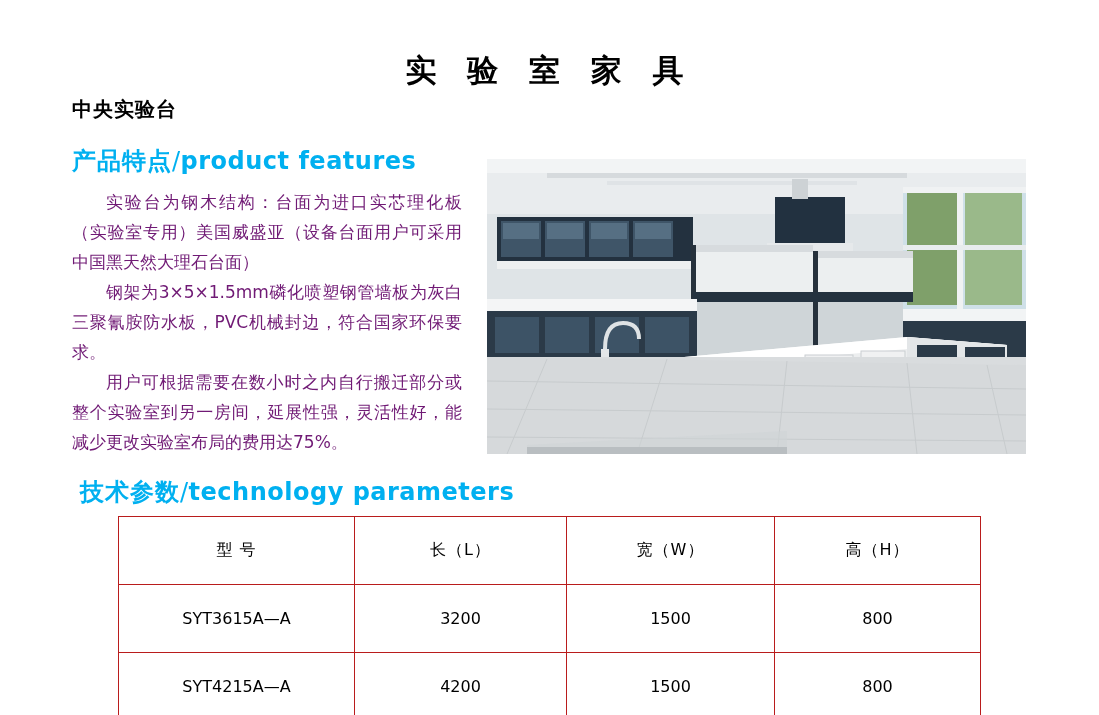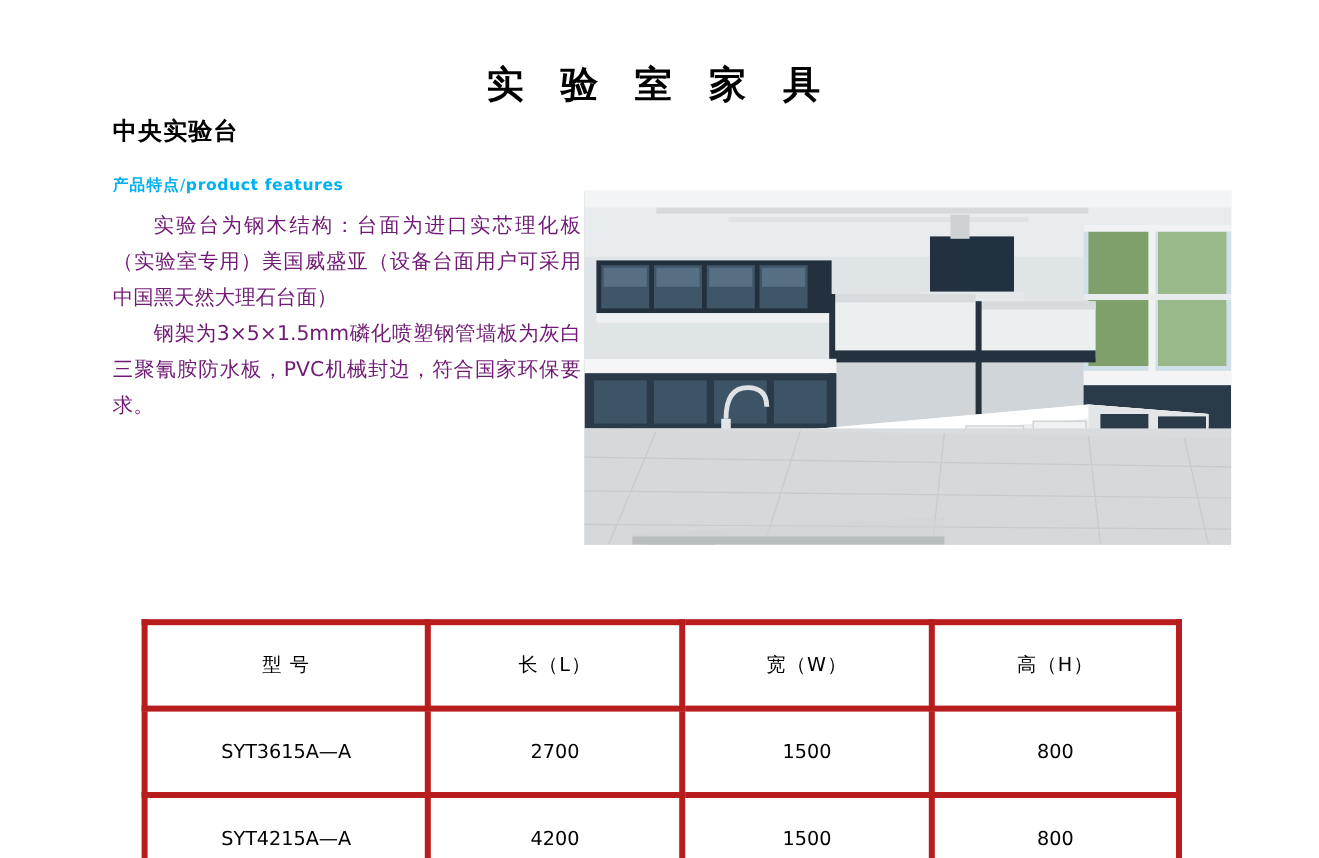--- a/index.html
+++ b/index.html
@@ -30,33 +30,33 @@
     font-size: 31px;
     font-weight: bold;
     letter-spacing: 10px;
     color: #000;
     font-family: "DejaVu Sans", sans-serif;
   }
   
   .left-col {
     position: absolute;
     top: 96px;
-    left: 94px;
+    left: 72px;
     width: 390px;
   }
   .subtitle {
     font-size: 20px;
     font-weight: bold;
     color: #000;
     font-family: "DejaVu Sans", sans-serif;
     margin: 0 0 22px 0;
     letter-spacing: 1px;
   }
   .section-head {
-    font-size: 13px;
+    font-size: 24px;
     font-weight: bold;
     color: #00b0f0;
     font-family: "DejaVu Sans", sans-serif;
     letter-spacing: 0.5px;
     white-space: nowrap;
   }
   .section-head .cn { letter-spacing: 1px; }
   .section-head .sep { font-weight: normal; }
   .section-head .en { font-weight: bold; }
 
@@ -98,21 +98,21 @@
     left: 118px;
     width: 862px;
   }
   table.spec {
     border-collapse: collapse;
     width: 862px;
     font-family: "DejaVu Sans", sans-serif;
     table-layout: fixed;
   }
   table.spec td, table.spec th {
-    border: 5px solid #b91c1c;
+    border: 1px solid #b91c1c;
     height: 35px;
     text-align: center;
     font-size: 16px;
     font-weight: normal;
     color: #000;
     padding: 16px;
   }
   table.spec thead th {
     font-size: 16px;
     letter-spacing: 1px;
@@ -133,20 +133,21 @@
   <div class="left-col">
     <div class="subtitle">中央实验台</div>
 
     <div class="section-head">
       <span class="cn">产品特点</span><span class="sep">/</span><span class="en">product features</span>
     </div>
 
     <div class="body-text">
       <p>实验台为钢木结构：台面为进口实芯理化板（实验室专用）美国威盛亚（设备台面用户可采用中国黑天然大理石台面）</p>
       <p>钢架为3×5×1.5mm磷化喷塑钢管墙板为灰白三聚氰胺防水板，PVC机械封边，符合国家环保要求。</p>
+      <p>用户可根据需要在数小时之内自行搬迁部分或整个实验室到另一房间，延展性强，灵活性好，能减少更改实验室布局的费用达75%。</p>
     </div>
   </div>
 
   <div class="photo">
     <svg width="539" height="295" viewBox="0 0 539 295" xmlns="http://www.w3.org/2000/svg">
 
       <rect x="0" y="0" width="539" height="60" fill="#e9ecee"></rect>
       <rect x="0" y="0" width="539" height="14" fill="#f2f4f5"></rect>
       <rect x="60" y="14" width="360" height="5" fill="#d6dadd"></rect>
       <rect x="120" y="22" width="250" height="4" fill="#dfe3e6"></rect>
@@ -232,41 +233,44 @@
         <line x1="420" y1="204" x2="430" y2="295"></line>
         <line x1="500" y1="206" x2="520" y2="295"></line>
       </g>
 
       <polygon points="40,300 40,286 300,272 300,295" fill="#cfd3d5" opacity="0.6"></polygon>
 
       <rect x="40" y="288" width="260" height="7" fill="#b9bec1"></rect>
     </svg>
   </div>
 
+  <div class="section-head tech-head">
+    <span class="cn">技术参数</span><span class="sep">/</span><span class="en">technology parameters</span>
+  </div>
 
   <div class="table-wrap">
     <table class="spec">
       <colgroup>
         <col class="c1">
           <col class="c2">
           <col class="c3">
           <col class="c4">
       </colgroup>
       <thead>
         <tr>
           <th class="hdr-spaced">型  号</th>
           <th>长（L）</th>
           <th>宽（W）</th>
           <th>高（H）</th>
         </tr>
       </thead>
       <tbody>
         <tr>
           <td>SYT3615A—A</td>
-          <td>2700</td>
+          <td>3200</td>
           <td>1500</td>
           <td>800</td>
         </tr>
         <tr>
           <td>SYT4215A—A</td>
           <td>4200</td>
           <td>1500</td>
           <td>800</td>
         </tr>
       </tbody>

